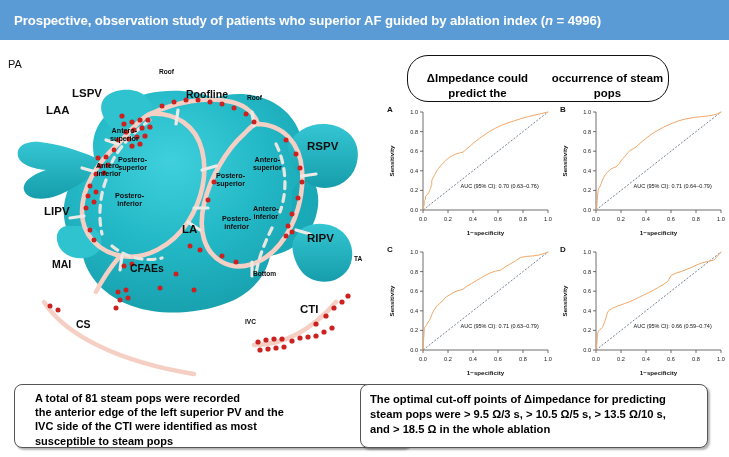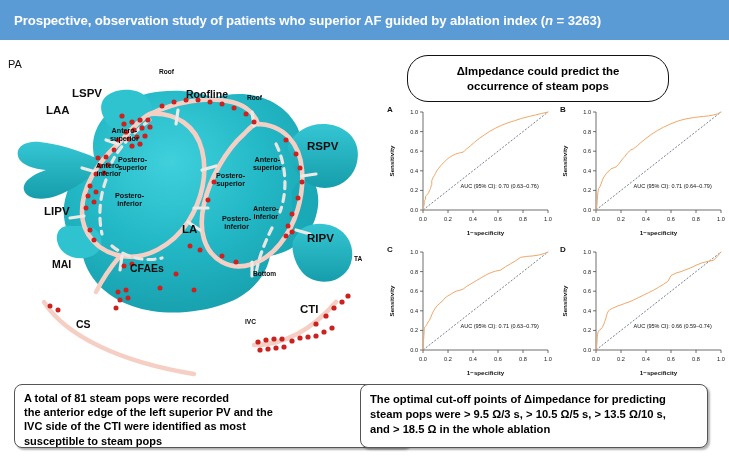--- a/index.html
+++ b/index.html
@@ -25,45 +25,45 @@
   .an-lab{position:absolute;font-weight:bold;color:#0d0d0d;white-space:nowrap;}
   .an-big{font-size:11.5px;}
   .an-mid{font-size:10.5px;}
   .an-sm{font-size:7.2px;font-weight:bold;line-height:7.8px;text-align:center;}
   .an-xs{font-size:6.6px;font-weight:bold;}
 
   
   #callout{
     position:absolute;left:407px;top:55px;width:260px;height:45px;
     border:1.4px solid #111;border-radius:21px;background:#fff;
-    display:flex;flex-direction:column;align-items:center;justify-content:center;
+    display:flex;flex-direction:row;align-items:flex-end;justify-content:center;
     font-size:11.4px;font-weight:bold;color:#000;line-height:15px;text-align:center;
   }
 
   
   #roc-grid{position:absolute;left:383px;top:100px;width:346px;height:280px;}
   .roc-cell{position:absolute;width:173px;height:140px;}
   .roc-svg{position:absolute;left:0;top:0;}
 
   
   .botbox{
     position:absolute;border:1.4px solid #555;border-radius:8px;background:#fff;
     box-shadow:2px 2px 2px rgba(0,0,0,.30);
     font-weight:bold;color:#000;box-sizing:border-box;
   }
-  #box-left{left:14px;top:384px;width:396px;height:64px;padding:6px 9px;font-size:11px;line-height:14.2px;}
+  #box-left{left:14px;top:384px;width:396px;height:64px;padding:6px 20px;font-size:11px;line-height:14.2px;}
   #box-right{left:360px;top:384px;width:348px;height:64px;padding:7px 9px;font-size:11.2px;line-height:15px;}
 </style>
 </head>
 <body>
 
 <div id="page">
 
   <div id="header">
-    <div class="title"><span>Prospective, observation study of patients who superior AF guided by ablation index (</span><span class="ital">n</span><span> = 3263)</span></div>
+    <div class="title"><span>Prospective, observation study of patients who superior AF guided by ablation index (</span><span class="ital">n</span><span> = 4996)</span></div>
   </div>
 
   <div id="anatomy">
     <div class="pa-label">PA</div>
 
     <svg width="380" height="338" viewBox="0 0 380 338">
       <defs>
         <radialGradient id="mesh-g" cx="42%" cy="32%" r="78%">
           <stop offset="0%" stop-color="#3fd0dc"></stop>
           <stop offset="48%" stop-color="#23b8c6"></stop>

